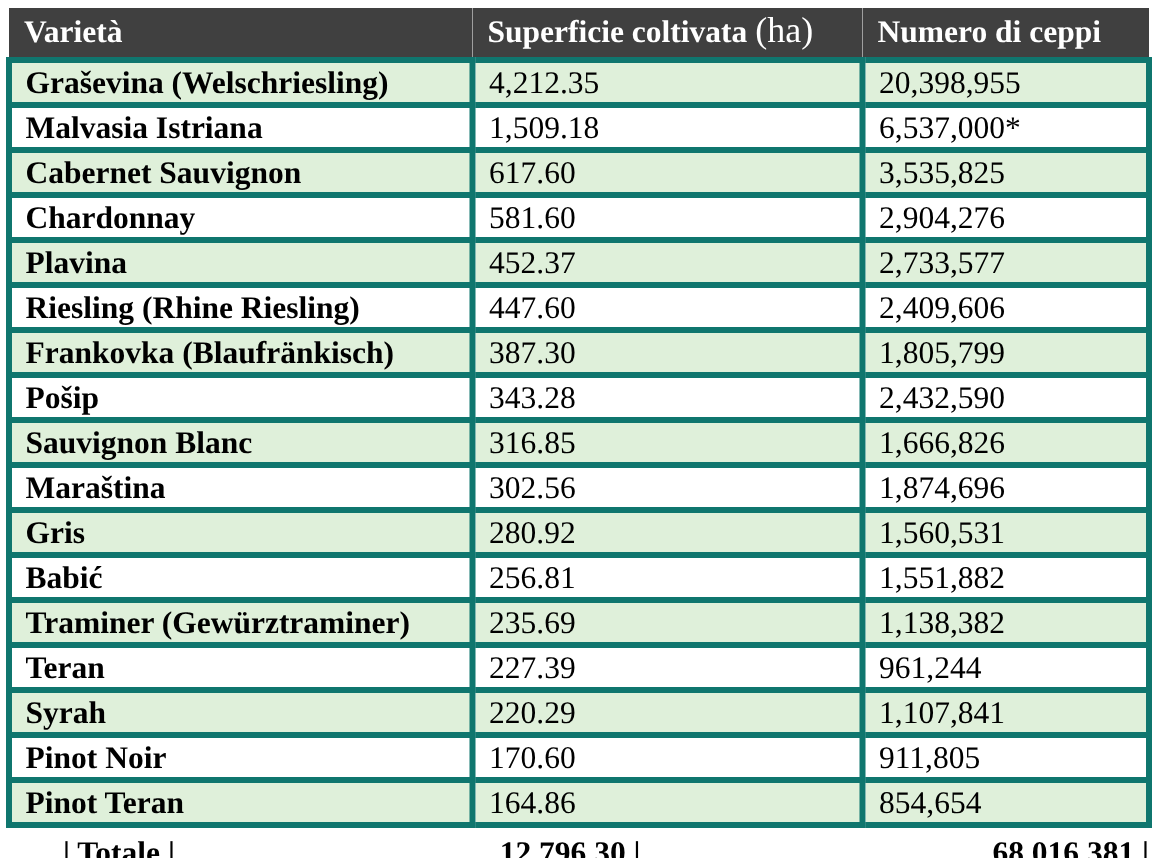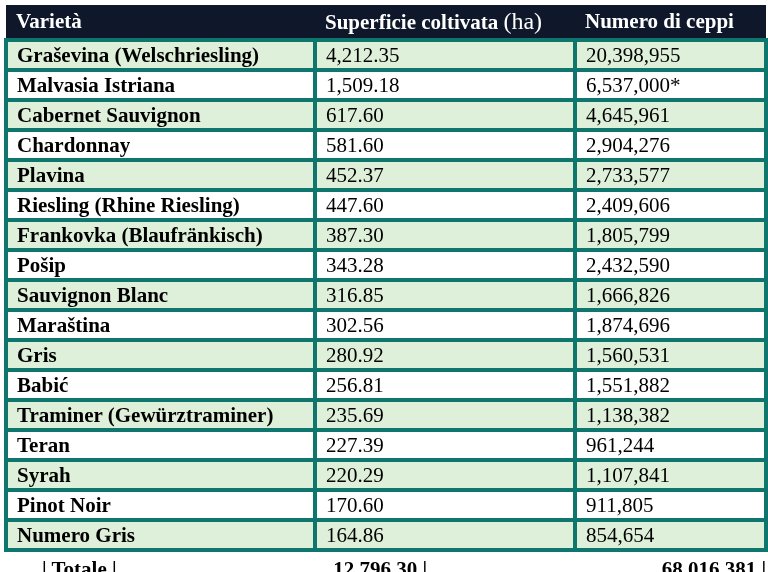--- a/index.html
+++ b/index.html
@@ -15,21 +15,21 @@
   }
   table.vine-table {
     width: 760px;
     table-layout: fixed;
     border-collapse: collapse;
   }
   col.c1 { width: 309px; }
   col.c2 { width: 260px; }
   col.c3 { width: 191px; }
   thead th {
-    background: #0f172a;
+    background: #404040;
     color: #ffffff;
     font-weight: bold;
     font-size: 21px;
     text-align: left;
     padding: 3px 4px 3px 10px;
     height: 29px;
     border: 0;
     white-space: nowrap;
     overflow: hidden;
   }
@@ -96,21 +96,21 @@
         <td>20,398,955</td>
       </tr>
       <tr>
         <td class="variety">Malvasia Istriana</td>
         <td>1,509.18</td>
         <td>6,537,000*</td>
       </tr>
       <tr>
         <td class="variety">Cabernet Sauvignon</td>
         <td>617.60</td>
-        <td>4,645,961</td>
+        <td>3,535,825</td>
       </tr>
       <tr>
         <td class="variety">Chardonnay</td>
         <td>581.60</td>
         <td>2,904,276</td>
       </tr>
       <tr>
         <td class="variety">Plavina</td>
         <td>452.37</td>
         <td>2,733,577</td>
@@ -164,21 +164,21 @@
         <td class="variety">Syrah</td>
         <td>220.29</td>
         <td>1,107,841</td>
       </tr>
       <tr>
         <td class="variety">Pinot Noir</td>
         <td>170.60</td>
         <td>911,805</td>
       </tr>
       <tr>
-        <td class="variety">Numero Gris</td>
+        <td class="variety">Pinot Teran</td>
         <td>164.86</td>
         <td>854,654</td>
       </tr>
     </tbody>
   </table>
 
   <div class="totals-row">
     <span class="tot-label">| Totale |</span>
     <span class="tot-surface">12,796.30 |</span>
     <span class="tot-ceppi">68,016,381 |</span>

